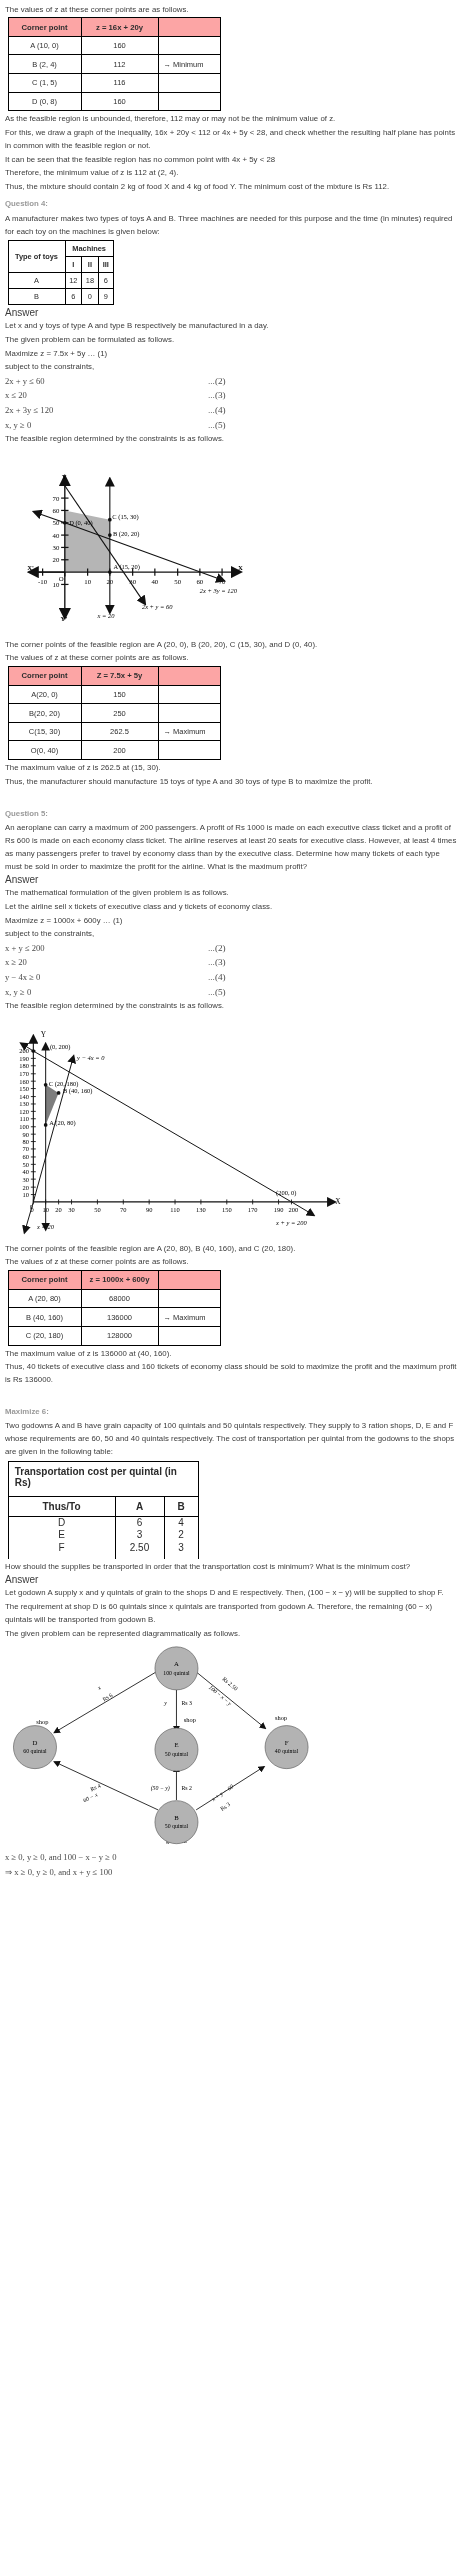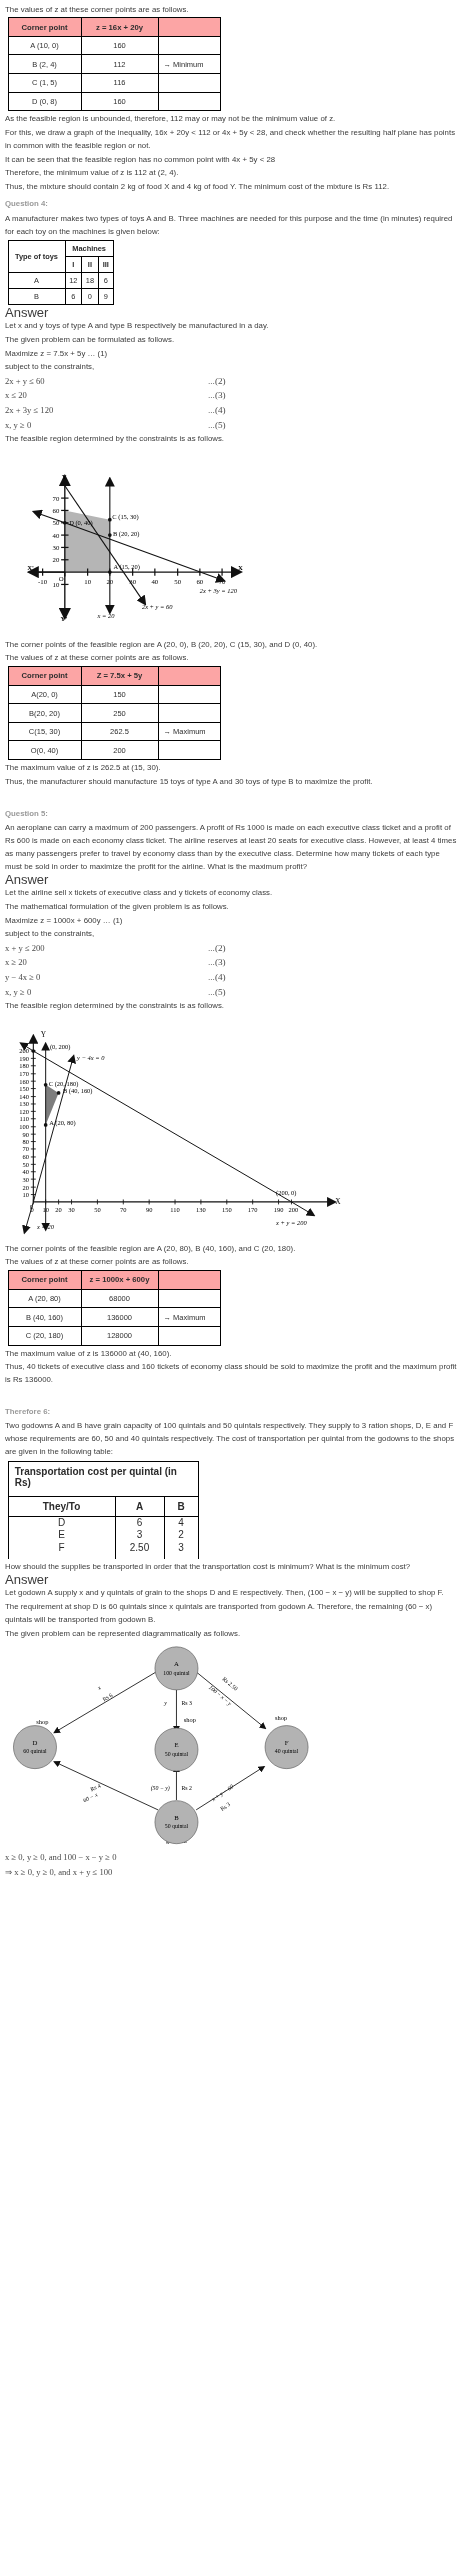--- a/index.html
+++ b/index.html
@@ -23,21 +23,21 @@
     color: #3b3b3b;
     letter-spacing: 0.03px;
   }
   .qhead {
     font-size: 7.8px;
     font-weight: bold;
     color: #9a9a9a;
     margin: 5.5px 0 1.2px 0;
     line-height: 12.3px;
   }
-  .answer-lbl { font-size: 13px; line-height: 12.3px; margin: 0 0 0.6px 0; }
+  .answer-lbl { font-size: 10px; line-height: 12.3px; margin: 0 0 0.6px 0; }
   .spacer-lg { height: 13.6px; }
 
   
   .mathline {
     font-family: "Liberation Serif", serif;
     font-size: 8.6px;
     color: #4a4a4a;
     display: flex;
     line-height: 14px;
     margin: 0.6px 0;
@@ -333,22 +333,22 @@
   </table>
 
   <p class="txt">The maximum value of z is 262.5 at (15, 30).</p>
   <p class="txt">Thus, the manufacturer should manufacture 15 toys of type A and 30 toys of type B to maximize the profit.</p>
 
   <div class="spacer-lg"></div>
 
   <div class="qhead">Question 5:</div>
   <p class="txt">An aeroplane can carry a maximum of 200 passengers. A profit of Rs 1000 is made on each executive class ticket and a profit of Rs 600 is made on each economy class ticket. The airline reserves at least 20 seats for executive class. However, at least 4 times as many passengers prefer to travel by economy class than by the executive class. Determine how many tickets of each type must be sold in order to maximize the profit for the airline. What is the maximum profit?</p>
   <p class="answer-lbl">Answer</p>
+  <p class="txt">The mathematical formulation of the given problem is as follows.</p>
   <p class="txt">Let the airline sell x tickets of executive class and y tickets of economy class.</p>
-  <p class="txt">The mathematical formulation of the given problem is as follows.</p>
   <p class="txt">Maximize z = 1000x + 600y … (1)</p>
   <p class="txt">subject to the constraints,</p>
 
   <div class="mathline">
     <span class="lhs">x + y ≤ 200</span>
     <span class="rhs">...(2)</span>
   </div>
   <div class="mathline">
     <span class="lhs">x ≥ 20</span>
     <span class="rhs">...(3)</span>
@@ -514,30 +514,30 @@
         <td class="note"></td>
       </tr>
     </tbody>
   </table>
 
   <p class="txt">The maximum value of z is 136000 at (40, 160).</p>
   <p class="txt">Thus, 40 tickets of executive class and 160 tickets of economy class should be sold to maximize the profit and the maximum profit is Rs 136000.</p>
 
   <div class="spacer-lg"></div>
 
-  <div class="qhead">Therefore 6:</div>
+  <div class="qhead">Maximize 6:</div>
   <p class="txt">Two godowns A and B have grain capacity of 100 quintals and 50 quintals respectively. They supply to 3 ration shops, D, E and F whose requirements are 60, 50 and 40 quintals respectively. The cost of transportation per quintal from the godowns to the shops are given in the following table:</p>
 
   <table class="trans">
     <tbody>
         <tr>
       <th colspan="3" class="hdrfull">Transportation cost per quintal (in Rs)</th>
     </tr>
     <tr>
-      <th class="c1">They/To</th>
+      <th class="c1">Thus/To</th>
       <th class="c2">A</th>
       <th class="c3">B</th>
     </tr>
     <tr>
       <td class="nb" style="border-bottom:none;">D</td>
       <td class="nb" style="border-bottom:none;">6</td>
       <td class="nb" style="border-bottom:none;">4</td>
     </tr>
     <tr>
       <td class="nb">E</td>

